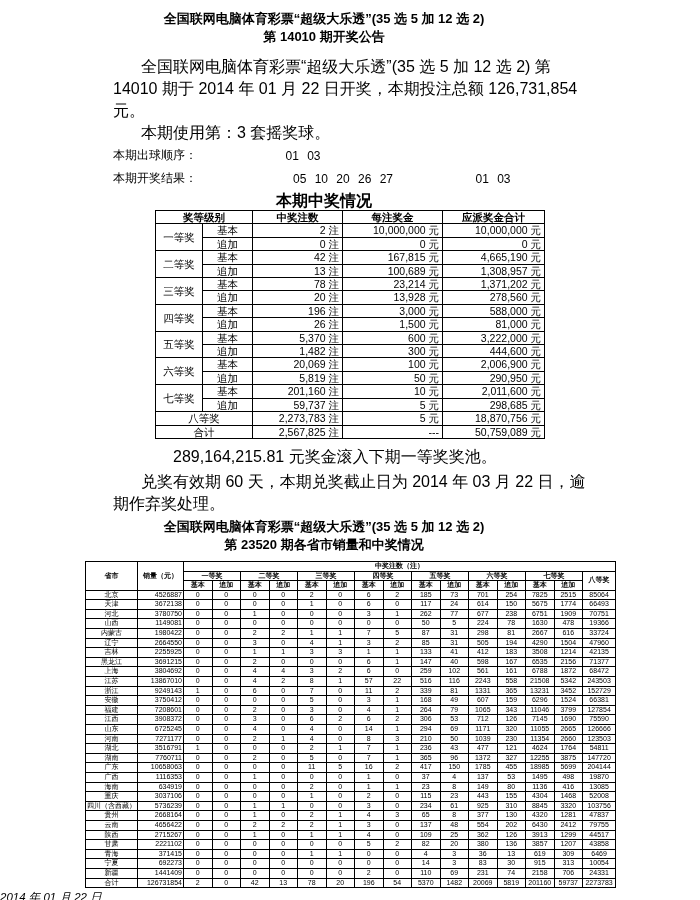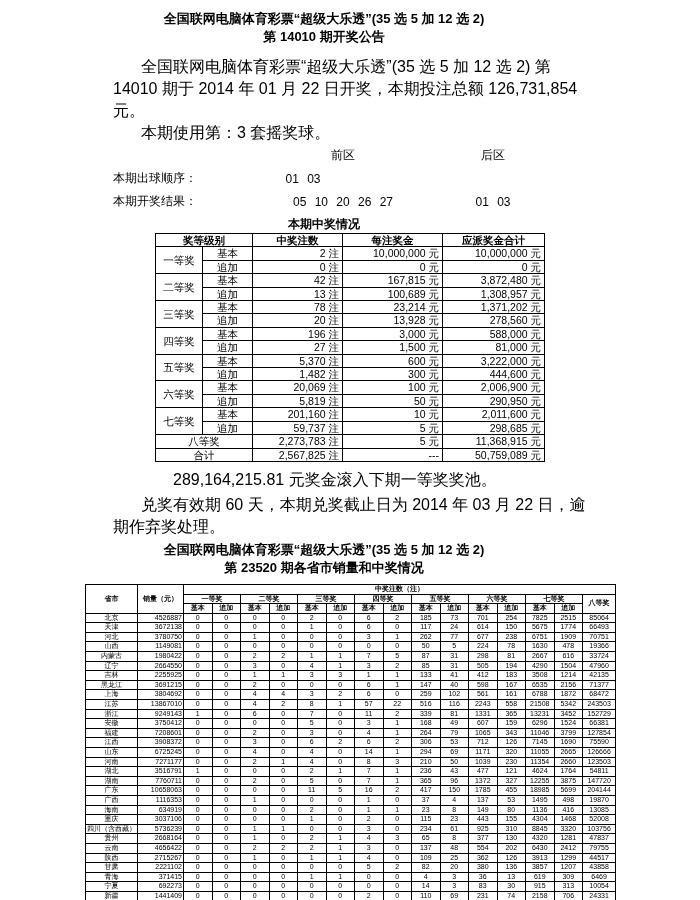--- a/index.html
+++ b/index.html
@@ -11,21 +11,21 @@
   }
   .doc-title{text-align:center;font-weight:bold;font-size:13px;line-height:18px;}
   .para{margin:0 0 0 113px;width:474px;font-size:16px;line-height:22px;}
   .indent{text-indent:28px;}
   .intro{margin-top:10px;}
   .draw-block{margin-left:113px;font-size:12px;}
   .draw-row{display:flex;height:23px;align-items:center;}
   .draw-label{width:135px;display:inline-block;}
   .draw-front{width:190px;display:inline-block;text-align:center;word-spacing:5px;}
   .draw-back{width:110px;display:inline-block;text-align:center;word-spacing:5px;}
-  .tbl-title{text-align:center;font-size:12px;font-weight:bold;height:18px;line-height:18px;margin-top:2px;}
+  .tbl-title{text-align:center;font-size:16px;font-weight:bold;height:18px;line-height:18px;margin-top:2px;}
   table{border-collapse:collapse;}
   .prize-table{margin-left:155px;width:390px;table-layout:fixed;}
   .prize-table th,.prize-table td{
     border:1px solid #000;font-size:10.5px;height:12.4px;line-height:12.4px;
     padding:0 3px;overflow:hidden;white-space:nowrap;
   }
   .prize-table th{font-weight:bold;}
   .rollover{margin-top:7px;text-indent:60px;}
   .redeem{margin-top:3px;}
   .sec2{margin-top:3px;}
@@ -47,25 +47,20 @@
   <div class="doc-title">
     <div>全国联网电脑体育彩票“超级大乐透”(35 选 5 加 12 选 2)</div>
     <div>第 14010 期开奖公告</div>
   </div>
 
   <p class="para indent intro">全国联网电脑体育彩票“超级大乐透”(35 选 5 加 12 选 2) 第 14010 期于 2014 年 01 月 22 日开奖，本期投注总额 126,731,854 元。</p>
   <p class="para indent">本期使用第：3 套摇奖球。</p>
 
   <div class="draw-block">
     <div class="draw-row">
-      <span class="draw-label"></span>
-      <span class="draw-front">前区</span>
-      <span class="draw-back">后区</span>
-    </div>
-    <div class="draw-row">
       <span class="draw-label">本期出球顺序：</span>
       <span class="draw-back">01 03</span>
     </div>
     <div class="draw-row">
       <span class="draw-label">本期开奖结果：</span>
       <span class="draw-front">05 10 20 26 27</span>
       <span class="draw-back">01 03</span>
     </div>
   </div>
 
@@ -98,21 +93,21 @@
           <td class="c">追加</td>
           <td class="r">0 注</td>
           <td class="r">0 元</td>
           <td class="r">0 元</td>
         </tr>
         <tr>
           <td class="c" rowspan="2">二等奖</td>
           <td class="c">基本</td>
           <td class="r">42 注</td>
           <td class="r">167,815 元</td>
-          <td class="r">3,872,480 元</td>
+          <td class="r">4,665,190 元</td>
         </tr>
         <tr>
           <td class="c">追加</td>
           <td class="r">13 注</td>
           <td class="r">100,689 元</td>
           <td class="r">1,308,957 元</td>
         </tr>
         <tr>
           <td class="c" rowspan="2">三等奖</td>
           <td class="c">基本</td>
@@ -128,21 +123,21 @@
         </tr>
         <tr>
           <td class="c" rowspan="2">四等奖</td>
           <td class="c">基本</td>
           <td class="r">196 注</td>
           <td class="r">3,000 元</td>
           <td class="r">588,000 元</td>
         </tr>
         <tr>
           <td class="c">追加</td>
-          <td class="r">27 注</td>
+          <td class="r">26 注</td>
           <td class="r">1,500 元</td>
           <td class="r">81,000 元</td>
         </tr>
         <tr>
           <td class="c" rowspan="2">五等奖</td>
           <td class="c">基本</td>
           <td class="r">5,370 注</td>
           <td class="r">600 元</td>
           <td class="r">3,222,000 元</td>
         </tr>
@@ -175,21 +170,21 @@
         <tr>
           <td class="c">追加</td>
           <td class="r">59,737 注</td>
           <td class="r">5 元</td>
           <td class="r">298,685 元</td>
         </tr>
         <tr>
           <td class="c" colspan="2">八等奖</td>
           <td class="r">2,273,783 注</td>
           <td class="r">5 元</td>
-          <td class="r">11,368,915 元</td>
+          <td class="r">18,870,756 元</td>
         </tr>
         <tr>
           <td class="c" colspan="2">合计</td>
           <td class="r">2,567,825 注</td>
           <td class="r">---</td>
           <td class="r">50,759,089 元</td>
         </tr>
       </tbody>
     </table>
 

